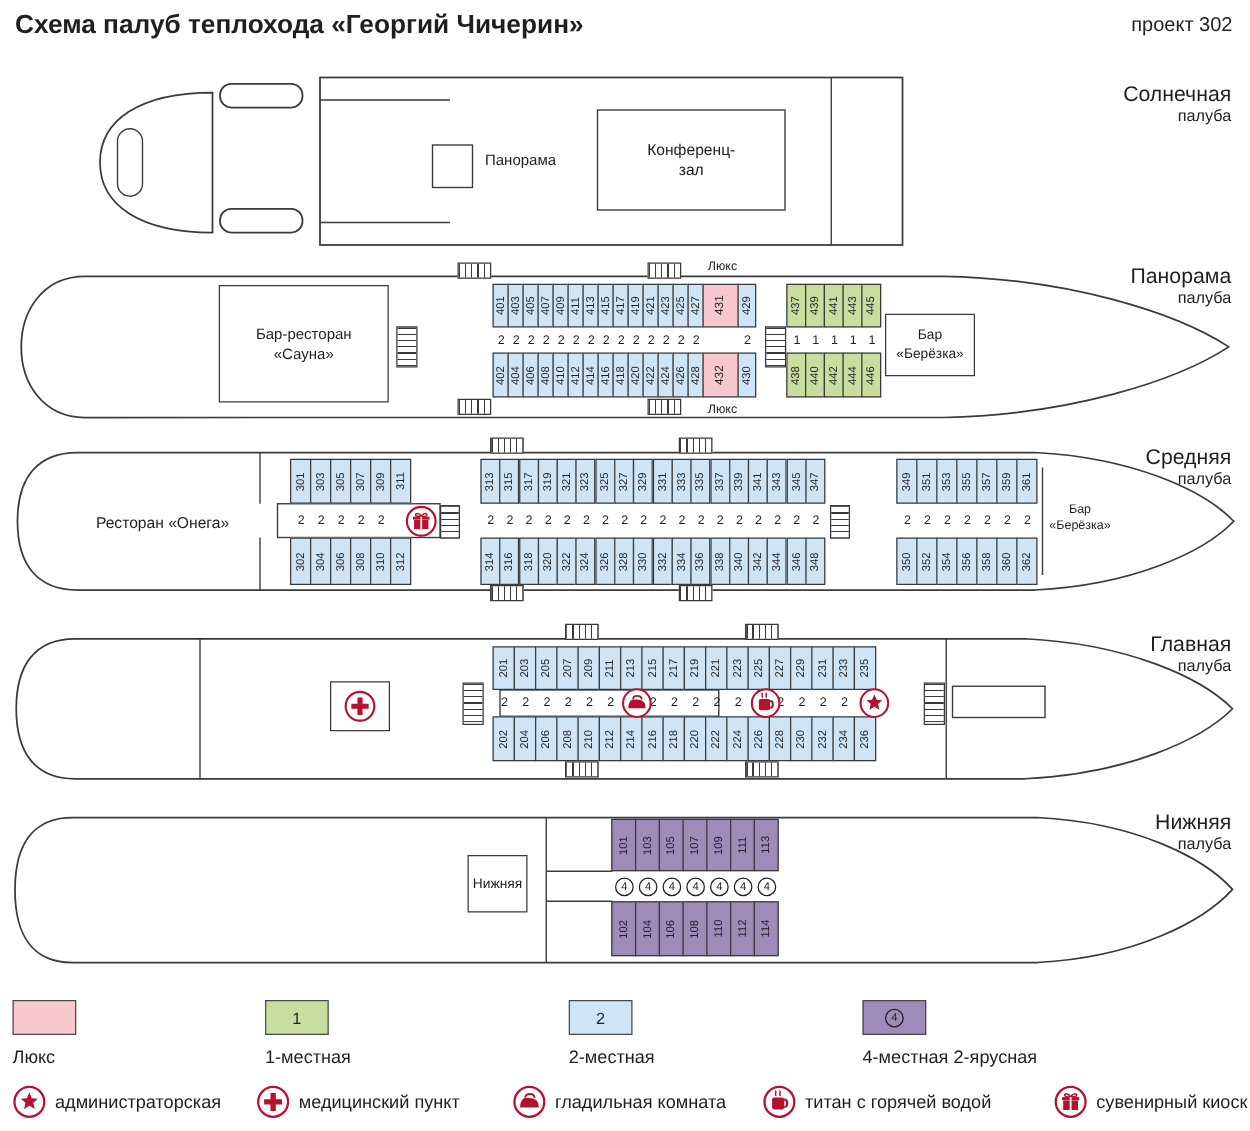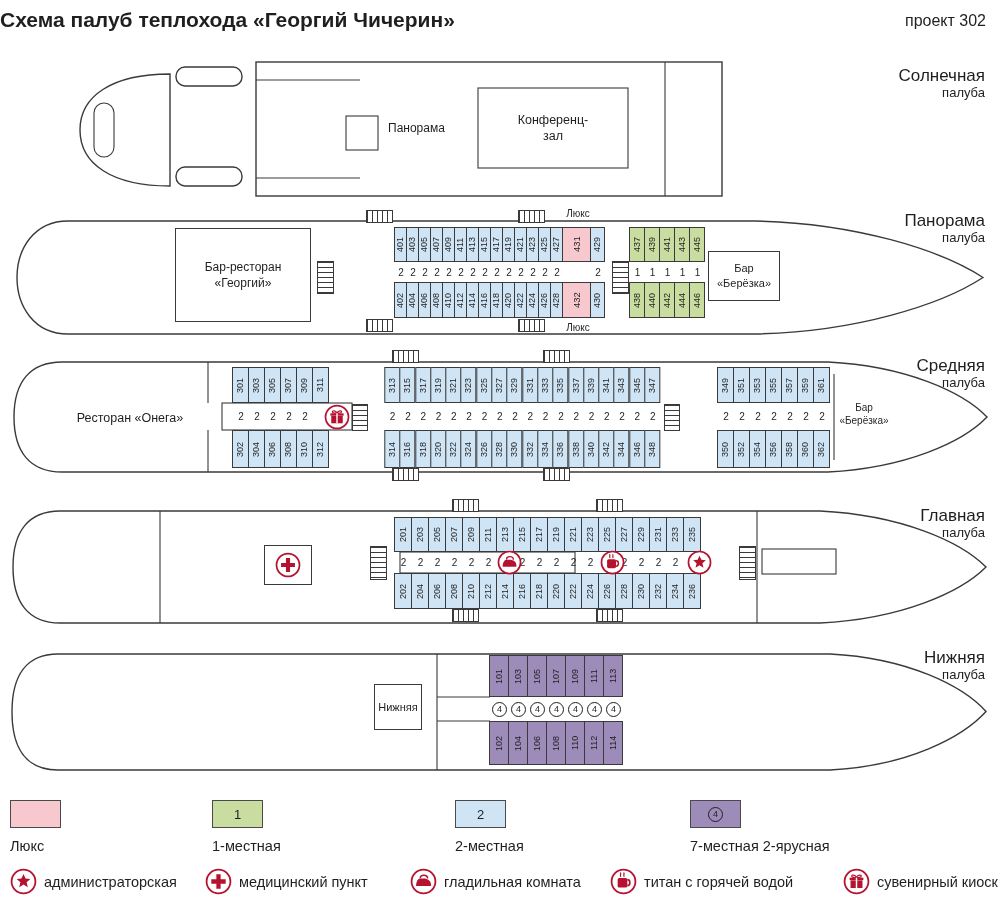--- a/index.html
+++ b/index.html
@@ -41,21 +41,21 @@
          display:flex;align-items:center;justify-content:center;font-size:9px;line-height:1;background:transparent;}
   .lg-box{position:absolute;width:51px;height:28px;border:1px solid #4a4a4a;box-sizing:border-box;
           display:flex;align-items:center;justify-content:center;font-size:13px;z-index:2;}
   .lg-box.lux{background:#f7c9ce;}.lg-box.c1{background:#c9dda0;}
   .lg-box.c2{background:#cfe5f6;}.lg-box.c4{background:#9d8bba;}
   .lg-label,.ric-label{position:absolute;font-size:14.5px;z-index:2;}
 </style>
 </head>
 <body>
 
-<div class="title" style="left:0;top:8px">Схема палуб теплохода «Георгий Чичерин»</div>
+<div class="title" style="left:12px;top:8px">Схема палуб теплохода «Георгий Чичерин»</div>
 <div class="project" style="right:14px;top:12px">проект 302</div>
 
 <svg class="plan" width="1000" height="905" viewBox="0 0 1000 905">
   <g>
     <path class="hull" d="M170,74 C112,74 80,96 80,130 C80,164 112,186 170,186 Z"></path>
     <rect class="iline" x="94" y="103" width="20" height="54" rx="10"></rect>
     <rect class="hull" x="176" y="67" width="66" height="19" rx="9"></rect>
     <rect class="hull" x="176" y="167" width="66" height="19" rx="9"></rect>
     <rect class="hull" x="256" y="62" width="466" height="134"></rect>
     <path class="iline" d="M256,80 L360,80 M256,178 L360,178 M665,62 L665,196"></path>
@@ -107,21 +107,21 @@
   <div class="plainlabel" style="left:388px;top:121px;font-size:12px">Панорама</div>
   <div class="plainlabel" style="left:478px;top:112px;width:150px;font-size:12.5px">
     <div>Конференц-</div>
     <div>зал</div>
   </div>
 </div>
 
 <div>
   <div class="box" style="left:175px;top:228px;width:136px;height:94px;font-size:12px">
     <div>Бар-ресторан</div>
-    <div>«Георгий»</div>
+    <div>«Сауна»</div>
   </div>
   <div class="box" style="left:708px;top:251px;width:72px;height:50px;font-size:11px">
     <div>Бар</div>
     <div>«Берёзка»</div>
   </div>
   <div class="plainlabel" style="left:549px;top:207px;width:58px;font-size:10px">Люкс</div>
   <div class="plainlabel" style="left:549px;top:321px;width:58px;font-size:10px">Люкс</div>
 
   <div class="strip" style="left:395px;top:227px;height:35px">
     <div class="row">
@@ -548,21 +548,21 @@
   <div class="lg-label" style="left:212px;top:838px">1-местная</div>
 
   <div class="lg-box c2" style="left:455px;top:800px">
       <span>2</span>
     </div>
   <div class="lg-label" style="left:455px;top:838px">2-местная</div>
 
   <div class="lg-box c4" style="left:690px;top:800px">
       <span class="circ4">4</span>
     </div>
-  <div class="lg-label" style="left:690px;top:838px">7-местная 2-ярусная</div>
+  <div class="lg-label" style="left:690px;top:838px">4-местная 2-ярусная</div>
 </div>
 
 <div>
   <span class="ric" style="left:10px;top:868px;width:27px;height:27px">
       <svg viewBox="0 0 24 24" xmlns="http://www.w3.org/2000/svg">
         <circle cx="12" cy="12" r="10.6" fill="#fff" stroke="#b5122f" stroke-width="1.6"></circle>
         <path d="M12,5.4 L13.8,9.4 L18.1,9.8 L14.8,12.7 L15.8,17 L12,14.7 L8.2,17 L9.2,12.7 L5.9,9.8 L10.2,9.4 Z" fill="#b5122f"></path>
       </svg>
     </span>
   <div class="ric-label" style="left:44px;top:874px">администраторская</div>

